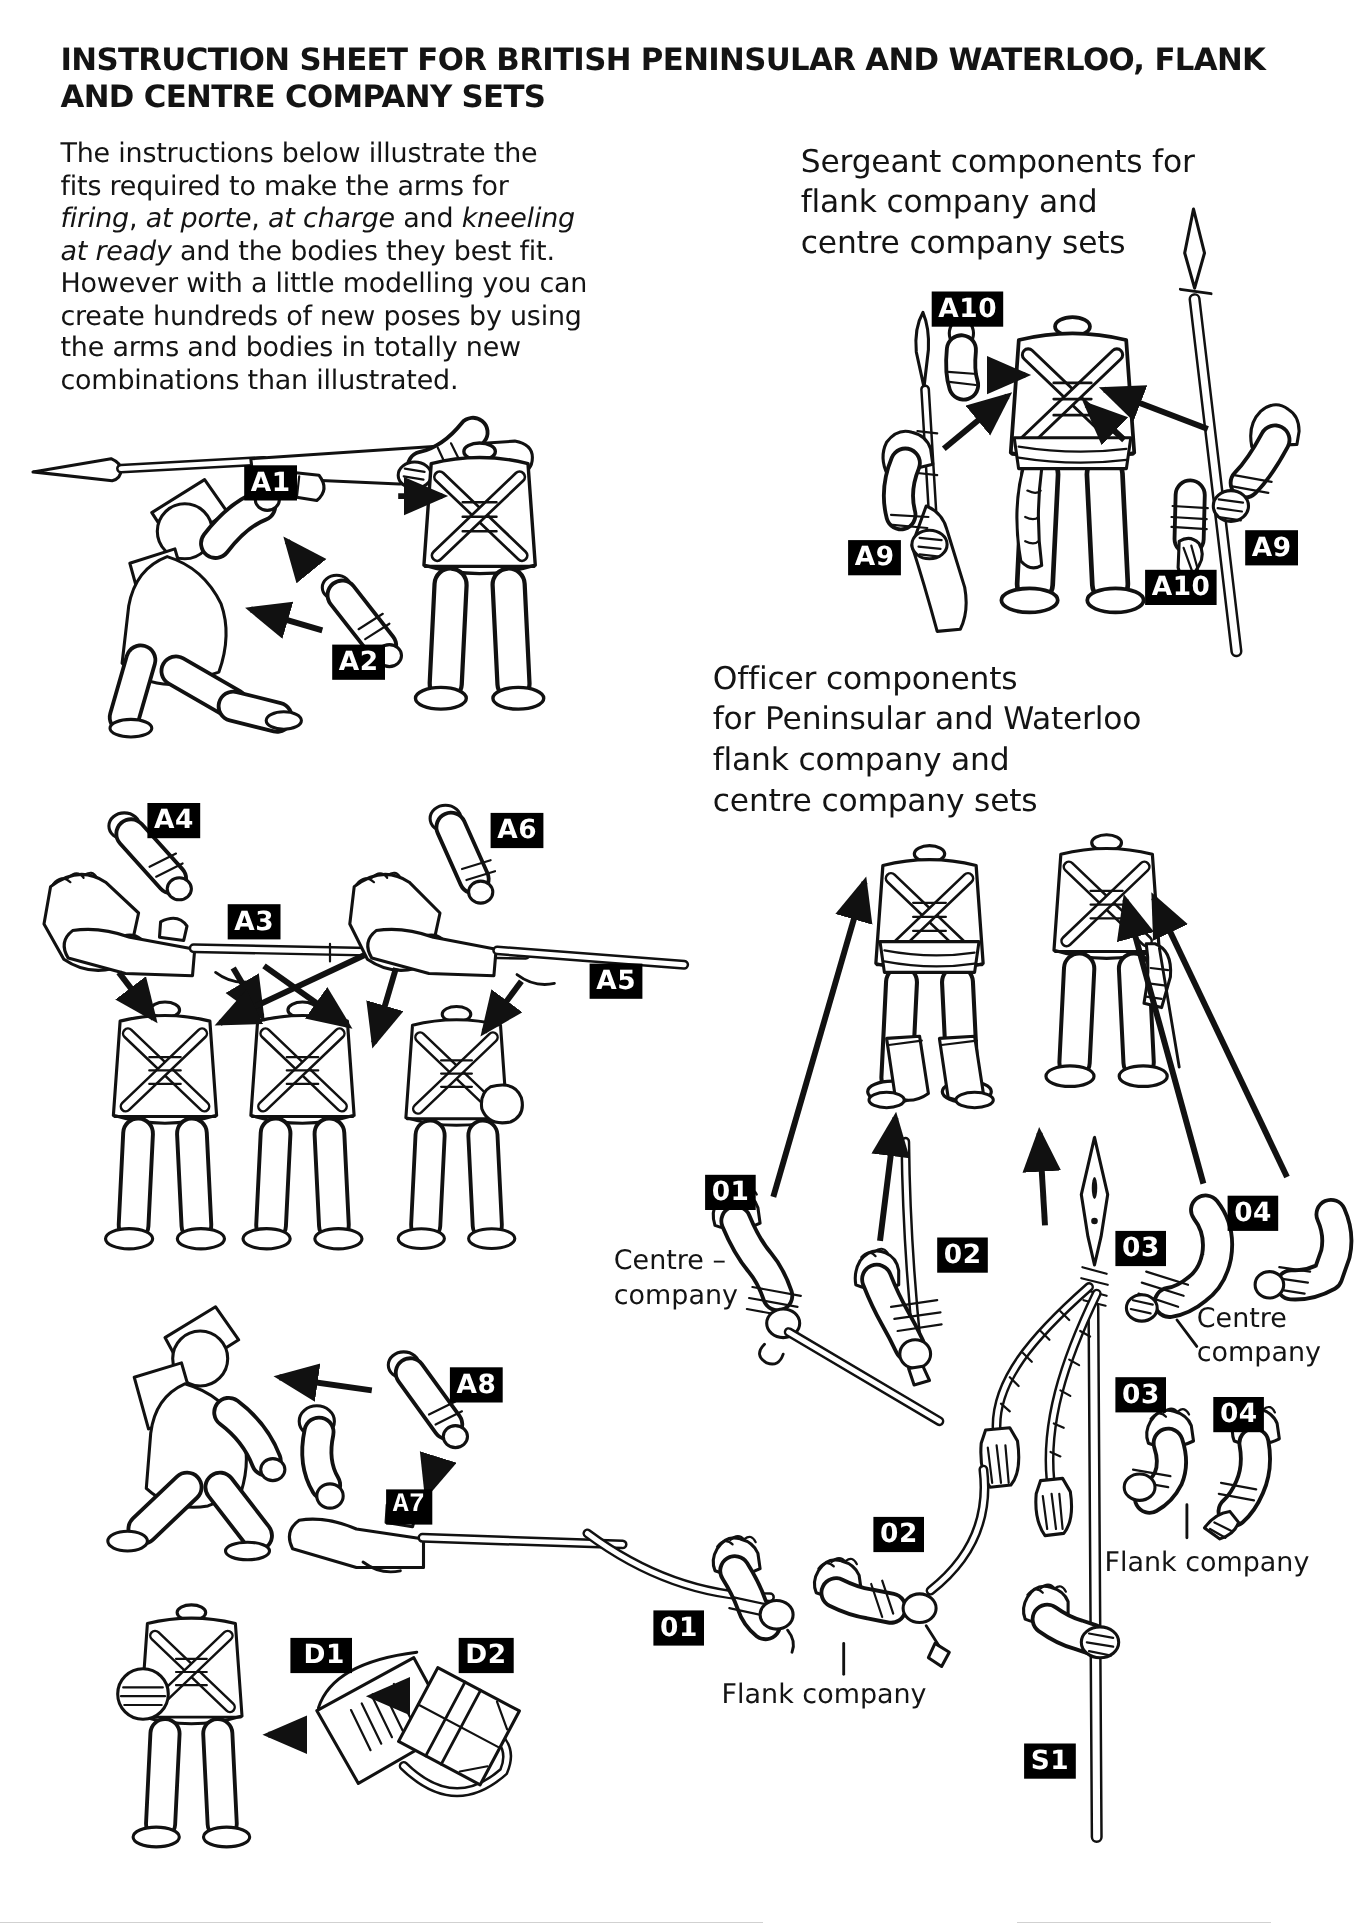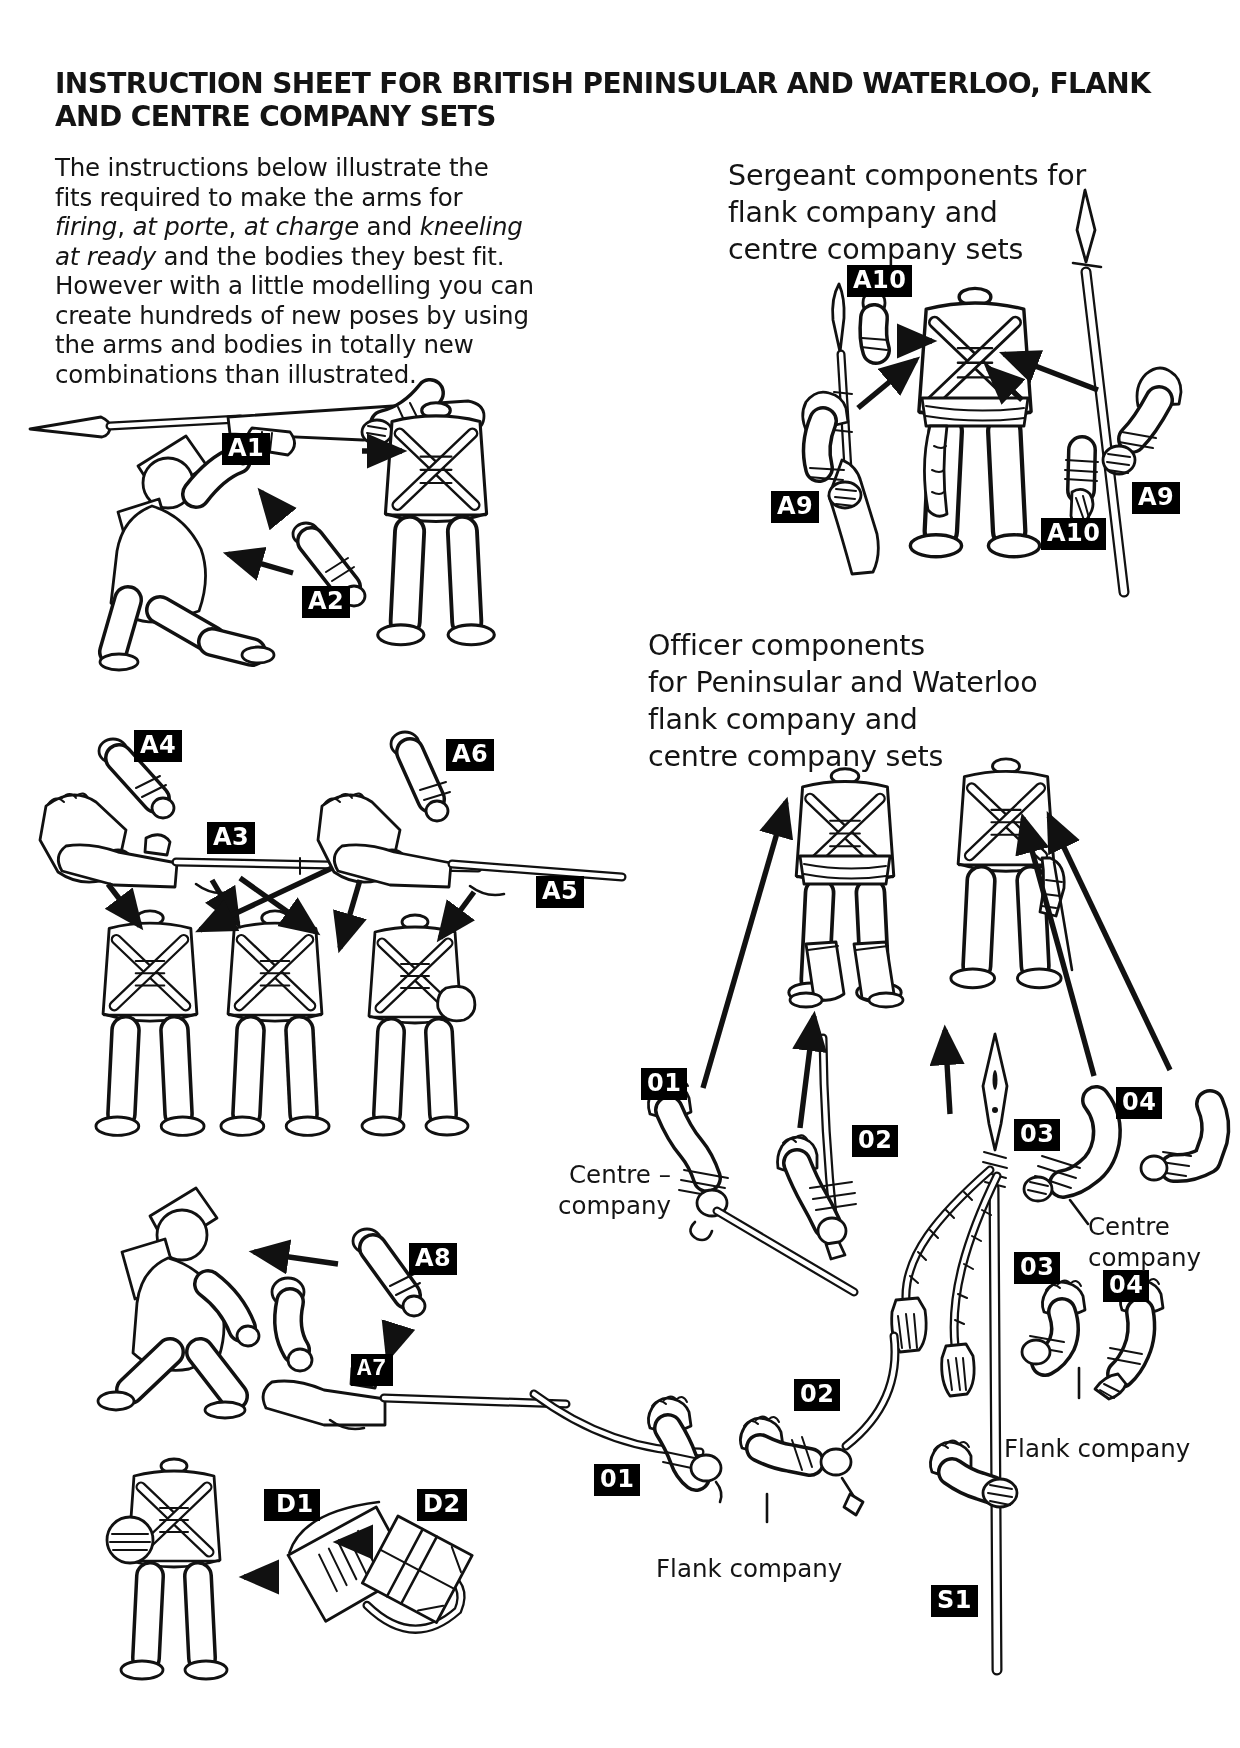--- a/index.html
+++ b/index.html
@@ -1,18 +1,18 @@
 <!DOCTYPE html>
 <html><head>
 <meta charset="utf-8">
 <style>
   html,body{margin:0;padding:0;background:#888;}
   .page{position:relative;width:1240px;height:1748px;background:#fff;
         font-family:"DejaVu Sans","Liberation Sans",sans-serif;color:#141414;overflow:hidden;margin:0 auto;}
-  .abs{position:absolute;margin-top:29px;}
+  .abs{position:absolute;}
   .title{font-size:28px;font-weight:bold;line-height:1.18;letter-spacing:-0.6px;}
   .body-text{font-size:24.5px;line-height:29.5px;letter-spacing:-0.2px;white-space:pre-line;}
   .h2{font-size:28.5px;line-height:37px;letter-spacing:-0.2px;white-space:pre-line;}
   .caption{font-size:24.5px;line-height:31px;white-space:pre-line;}
   .badge{position:absolute;background:#000;color:#fff;font-weight:bold;font-size:24px;
          line-height:1;padding:3px 6px 5px;letter-spacing:0.5px;}
   svg.art{position:absolute;left:0;top:0;}
   
   .f{fill:#fff;stroke:#111;stroke-width:2.8;stroke-linejoin:round;}
   .l{fill:none;stroke:#111;stroke-width:2.6;stroke-linecap:round;stroke-linejoin:round;}
@@ -403,21 +403,21 @@
 
 <div class="abs h2" style="left:728px;top:128px;width:470px;">Sergeant components for
 flank company and
 centre company sets</div>
 
 <div class="abs h2" style="left:648px;top:598px;width:540px;">Officer components
 for Peninsular and Waterloo
 flank company and
 centre company sets</div>
 
-<div class="badge" style="left:222px;top:433px;">A1</div>
+<div class="badge" style="left:222px;top:423px;">A1</div>
 <div class="badge" style="left:302px;top:586px;">A2</div>
 <div class="badge" style="left:134px;top:730px;">A4</div>
 <div class="badge" style="left:446px;top:739px;">A6</div>
 <div class="badge" style="left:207px;top:822px;">A3</div>
 <div class="badge" style="left:520px;top:876px;margin-left:16px;">A5</div>
 <div class="badge" style="left:409px;top:1243px;">A8</div>
 <div class="badge" style="left:351px;top:1354px;font-family:Liberation Mono, monospace;">A7</div>
 <div class="badge" style="left:264px;top:1489px;padding-left:12px;">D1</div>
 <div class="badge" style="left:417px;top:1489px;">D2</div>
 <div class="badge" style="left:847px;top:265px;">A10</div>
@@ -427,20 +427,20 @@
 <div class="badge" style="left:641px;top:1068px;">01</div>
 <div class="badge" style="left:852px;top:1125px;">02</div>
 <div class="badge" style="left:1014px;top:1119px;">03</div>
 <div class="badge" style="left:1116px;top:1087px;">04</div>
 <div class="badge" style="left:1014px;top:1252px;">03</div>
 <div class="badge" style="left:1103px;top:1270px;">04</div>
 <div class="badge" style="left:594px;top:1464px;">01</div>
 <div class="badge" style="left:794px;top:1379px;">02</div>
 <div class="badge" style="left:931px;top:1585px;">S1</div>
 
-<div class="abs caption" style="left:558px;top:1130px;text-align:right;">Centre –
+<div class="abs caption" style="left:558px;top:1130px;">Centre –
 company</div>
 <div class="abs caption" style="left:1088px;top:1182px;">Centre
 company</div>
 <div class="abs caption" style="left:1004px;top:1404px;">Flank company</div>
 <div class="abs caption" style="left:656px;top:1524px;">Flank company</div>
 
 </div>
 
 </body></html>

